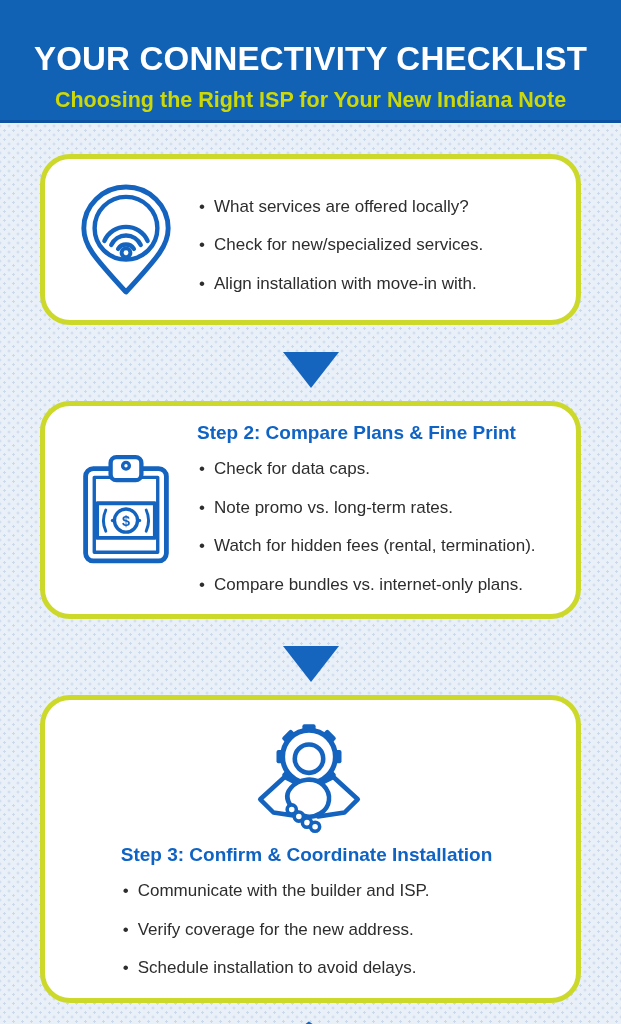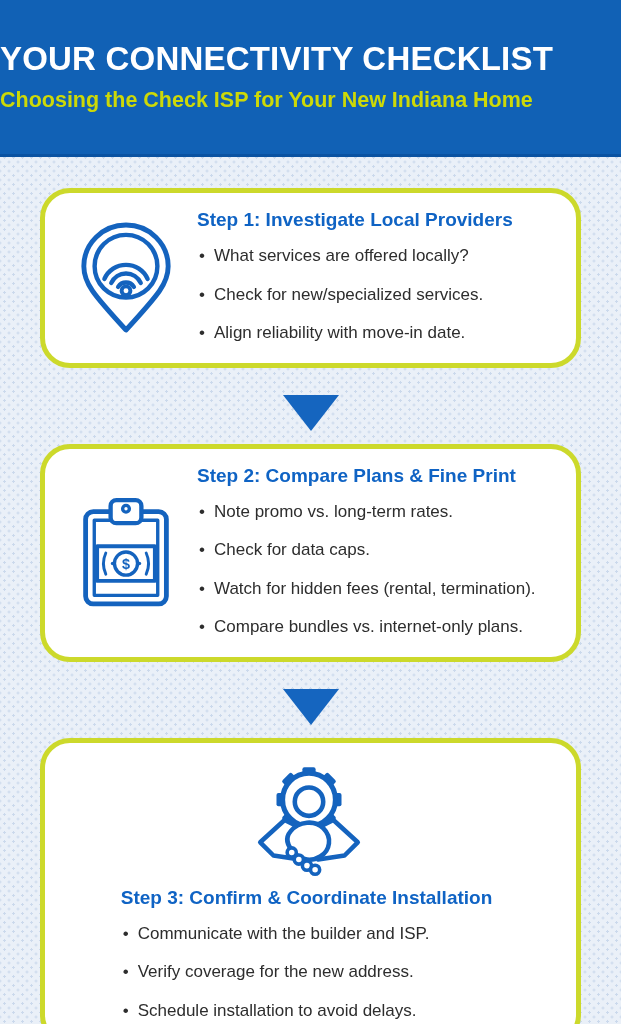--- a/index.html
+++ b/index.html
@@ -10,24 +10,24 @@
     overflow:hidden;
     font-family:"Liberation Sans", sans-serif;
     background-color:#EAF0F8;
     background-image:
       radial-gradient(circle, #CBD9EC 1px, rgba(0,0,0,0) 1.4px),
       radial-gradient(circle, #CBD9EC 1px, rgba(0,0,0,0) 1.4px);
     background-size:9px 9px;
     background-position:0 0, 4.5px 4.5px;
   }
   .header {
-    height:157px; box-sizing:border-box;
+    height:123px; box-sizing:border-box;
     background:#1161B5;
     border-bottom:3px solid #0B53A2;
-    text-align:left;
+    text-align:center;
     padding-top:40px;
   }
   .title {
     margin:0;
     color:#FFFFFF;
     font-size:33px;
     font-weight:bold;
     letter-spacing:0.2px;
   }
   .subtitle {
@@ -98,40 +98,39 @@
   svg .ln { fill:none; stroke:#1463BE; stroke-linecap:round; stroke-linejoin:round; }
   svg .fw { fill:#FFFFFF; stroke:#1463BE; stroke-linejoin:round; }
 </style>
 </head>
 <body>
 
 <div class="page">
 
   <div class="header">
     <h1 class="title">YOUR CONNECTIVITY CHECKLIST</h1>
-    <h2 class="subtitle">Choosing the Check ISP for Your New Indiana Home</h2>
+    <h2 class="subtitle">Choosing the Right ISP for Your New Indiana Note</h2>
   </div>
 
   <div class="card card-1">
     <div class="card-icon">
       <svg width="102" height="116" viewBox="0 0 104 118">
         <path class="ln" stroke-width="5" d="M52 5 C76 5 95 24 95 47 C95 64 86 75 52 112 C18 75 9 64 9 47 C9 24 28 5 52 5 Z"></path>
         <circle class="ln" stroke-width="4.5" cx="52" cy="47" r="32"></circle>
         <path class="ln" stroke-width="4.5" d="M30 60 A24 24 0 0 1 74 60"></path>
         <path class="ln" stroke-width="4.5" d="M37 64 A16.5 16.5 0 0 1 67 64"></path>
         <path class="ln" stroke-width="4.5" d="M44 68 A9.5 9.5 0 0 1 60 68"></path>
         <circle cx="52" cy="72" r="4.5" fill="none" stroke="#1463BE" stroke-width="4"></circle>
       </svg>
     </div>
     <div class="card-body">
-      <h3 class="step-title">Step 1: Investigate Local Providers</h3>
       <ul class="bullets">
         <li>What services are offered locally?</li>
         <li>Check for new/specialized services.</li>
-        <li>Align reliability with move-in date.</li>
+        <li>Align installation with move-in with.</li>
       </ul>
     </div>
   </div>
 
   <div class="down-arrow"></div>
 
   <div class="card card-2">
     <div class="card-icon">
       <svg width="100" height="114" viewBox="0 0 104 118">
         <rect class="ln" stroke-width="5" x="10" y="16" width="84" height="96" rx="8"></rect>
@@ -143,22 +142,22 @@
         <text x="52" y="76" text-anchor="middle" font-family="Liberation Sans, sans-serif" font-size="15" font-weight="bold" fill="#1463BE">$</text>
         <path class="ln" stroke-width="3" d="M31 59 q-5 11 0 22"></path>
         <path class="ln" stroke-width="3" d="M73 59 q5 11 0 22"></path>
         <circle cx="38" cy="70" r="1.8" fill="#1463BE"></circle>
         <circle cx="66" cy="70" r="1.8" fill="#1463BE"></circle>
       </svg>
     </div>
     <div class="card-body">
       <h3 class="step-title">Step 2: Compare Plans &amp; Fine Print</h3>
       <ul class="bullets">
+        <li>Check for data caps.</li>
         <li>Note promo vs. long-term rates.</li>
-        <li>Check for data caps.</li>
         <li>Watch for hidden fees (rental, termination).</li>
         <li>Compare bundles vs. internet-only plans.</li>
       </ul>
     </div>
   </div>
 
   <div class="down-arrow"></div>
 
   <div class="card card-3">
     <div class="card-icon">

